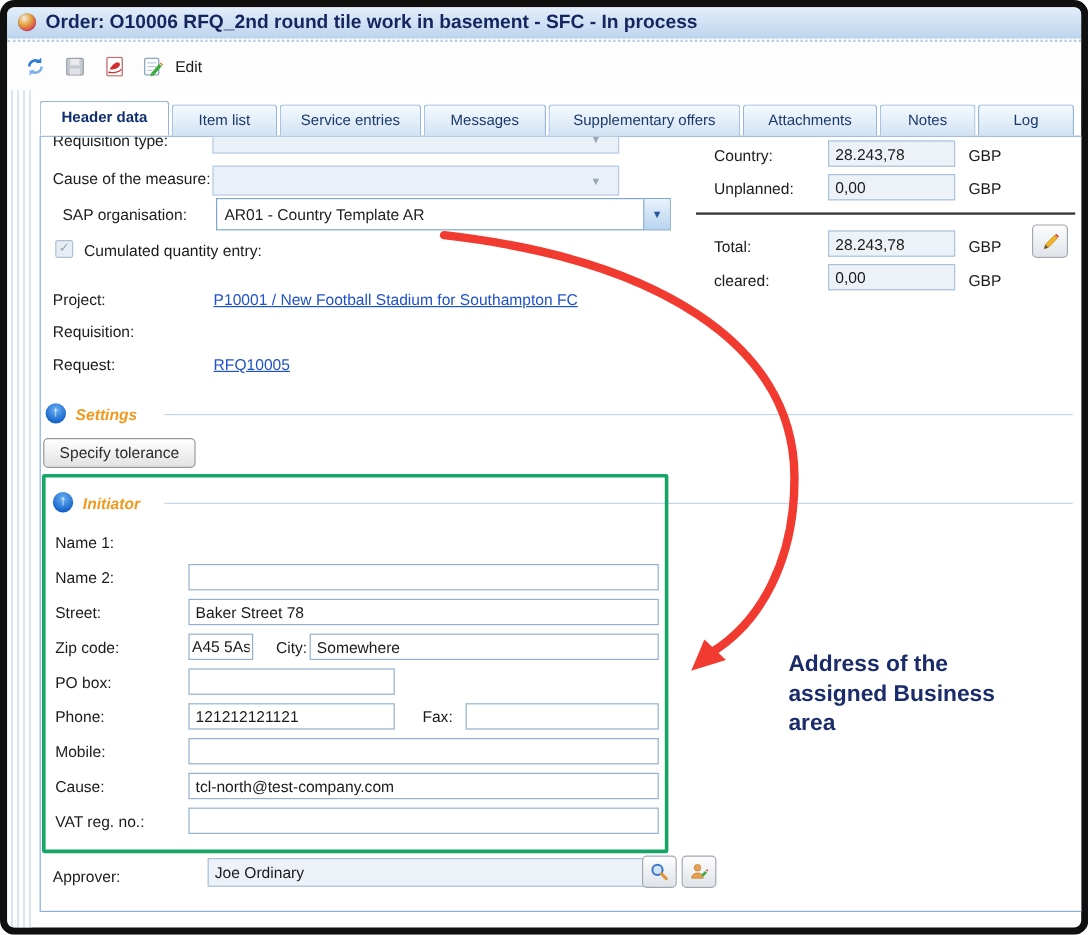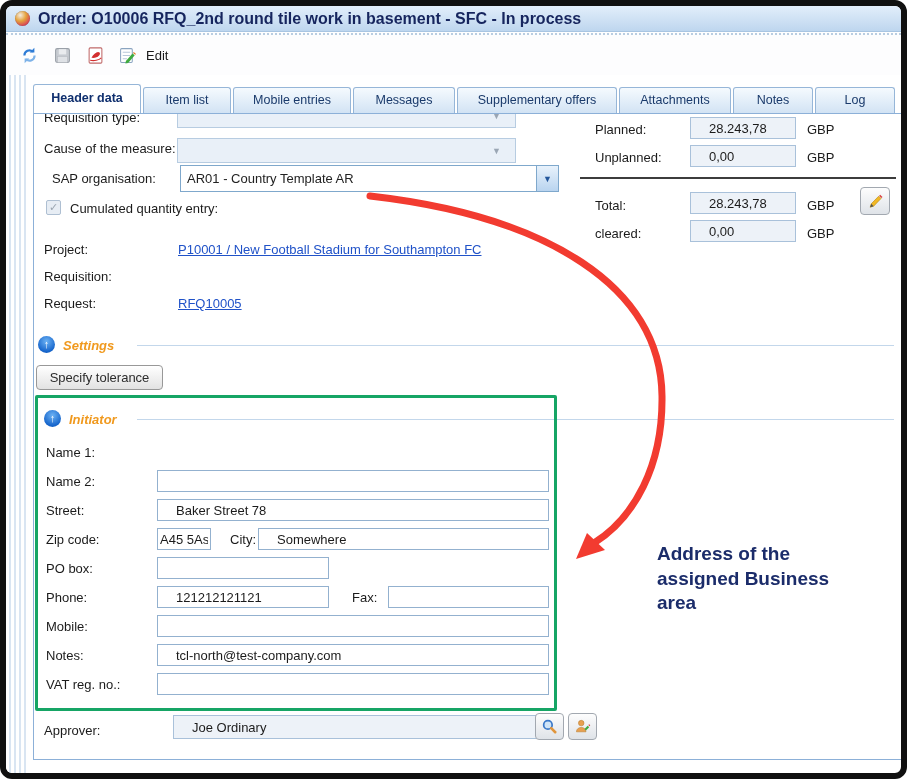--- a/index.html
+++ b/index.html
@@ -28,21 +28,21 @@
   .tabs{position:absolute;left:27px;top:78px;height:29px;display:flex;align-items:flex-end;z-index:3;}
   .tab{height:26px;line-height:24px;text-align:center;font-size:12.5px;color:#1a3a6b;
        background:linear-gradient(#f5fafe,#d2e3f4);border:1px solid #96b6d8;border-bottom:none;
        border-radius:3px 3px 0 0;margin-right:2px;overflow:hidden;white-space:nowrap;}
   .tab.active{height:29px;line-height:27px;background:#ffffff;font-weight:bold;color:#0f2f6e;}
   
   .panel{position:absolute;left:27px;top:107px;width:869px;height:647px;background:#fff;
          border:1px solid #8cb0d8;overflow:hidden;z-index:2;}
   .lbl{position:absolute;font-size:13px;color:#1b1b1b;white-space:nowrap;}
   .inp{position:absolute;height:22px;border:1px solid #93b1cf;background:#fff;font-size:13px;
-       color:#1b1b1b;padding:1px 18px;outline:none;}
+       color:#1b1b1b;padding:1px 5px;outline:none;}
   .ro{background:#edf2f8;border:1px solid #a9c1da;}
   .combo{position:absolute;height:25px;border:1px solid #b7cce1;background:#e9f0f8;}
   .combo .darr{position:absolute;right:14px;top:7px;font-size:9px;color:#9aa6b4;}
   .combo-live{position:absolute;height:27px;border:1px solid #7fa8cc;background:#fff;display:flex;}
   .combo-live .ctext{flex:1;font-size:13px;color:#222;padding:5px 6px;white-space:nowrap;overflow:hidden;}
   .combo-live .cbtn{width:22px;border-left:1px solid #7fa8cc;
         background:linear-gradient(#e8f2fc,#b9d4ef);display:flex;align-items:center;justify-content:center;
         font-size:9px;color:#24579c;}
   .checkbox{position:absolute;width:15px;height:15px;border:1px solid #aebfd2;background:#e7edf4;
             border-radius:2px;font-size:11px;line-height:13px;text-align:center;color:#9aa4b0;font-weight:bold;}
@@ -105,21 +105,21 @@
       </svg>
       <span class="edit-label">Edit</span>
     </div>
   </div>
 
   <div class="left-stripe"></div>
 
   <div class="tabs">
     <div class="tab active" style="width:108px">Header data</div>
     <div class="tab" style="width:88px">Item list</div>
-    <div class="tab" style="width:118px">Mobile entries</div>
+    <div class="tab" style="width:118px">Service entries</div>
     <div class="tab" style="width:102px">Messages</div>
     <div class="tab" style="width:160px">Supplementary offers</div>
     <div class="tab" style="width:112px">Attachments</div>
     <div class="tab" style="width:80px">Notes</div>
     <div class="tab" style="width:80px">Log</div>
   </div>
 
   <div class="panel">
 
     <div class="lbl" style="left:10px;top:-4px">Requisition type:</div>
@@ -142,21 +142,21 @@
     <div class="lbl" style="left:36px;top:87px">Cumulated quantity entry:</div>
 
     <div class="lbl" style="left:10px;top:128px">Project:</div>
     <div class="link" style="left:144px;top:128px">P10001 / New Football Stadium for Southampton FC</div>
 
     <div class="lbl" style="left:10px;top:155px">Requisition:</div>
 
     <div class="lbl" style="left:10px;top:182px">Request:</div>
     <div class="link" style="left:144px;top:182px">RFQ10005</div>
 
-    <div class="lbl" style="left:561px;top:8px">Planned:</div>
+    <div class="lbl" style="left:561px;top:8px">Country:</div>
     <input class="inp ro" style="left: 656px; top: 3px; width: 106px;" readonly="" value="28.243,78">
     <div class="gbp" style="left:773px;top:8px">GBP</div>
 
     <div class="lbl" style="left:561px;top:36px">Unplanned:</div>
     <input class="inp ro" style="left: 656px; top: 31px; width: 106px;" readonly="" value="0,00">
     <div class="gbp" style="left:773px;top:36px">GBP</div>
 
     <div class="divider-dark" style="left:546px;top:63px;width:316px"></div>
 
     <div class="lbl" style="left:561px;top:84px">Total:</div>
@@ -203,21 +203,21 @@
     <input class="inp" style="left: 123px; top: 443px; width: 172px;" value="">
 
     <div class="lbl" style="left:12px;top:476px">Phone:</div>
     <input class="inp" style="left: 123px; top: 472px; width: 172px;" value="121212121121">
     <div class="lbl" style="left:318px;top:476px">Fax:</div>
     <input class="inp" style="left: 354px; top: 472px; width: 161px;" value="">
 
     <div class="lbl" style="left:12px;top:505px">Mobile:</div>
     <input class="inp" style="left: 123px; top: 501px; width: 392px;" value="">
 
-    <div class="lbl" style="left:12px;top:534px">Notes:</div>
+    <div class="lbl" style="left:12px;top:534px">Cause:</div>
     <input class="inp" style="left: 123px; top: 530px; width: 392px;" value="tcl-north@test-company.com">
 
     <div class="lbl" style="left:12px;top:563px">VAT reg. no.:</div>
     <input class="inp" style="left: 123px; top: 559px; width: 392px;" value="">
 
     <div class="lbl" style="left:10px;top:609px">Approver:</div>
     <input class="inp ro" style="left: 139px; top: 601px; width: 370px; height: 24px;" readonly="" value="Joe Ordinary">
     <div class="icon-btn" style="left:501px;top:599px;width:29px;height:27px">
       <svg viewBox="0 0 16 16">
         <circle cx="6.5" cy="6.5" r="4" fill="#cfe4f7" stroke="#3a78c8" stroke-width="1.6"></circle>

